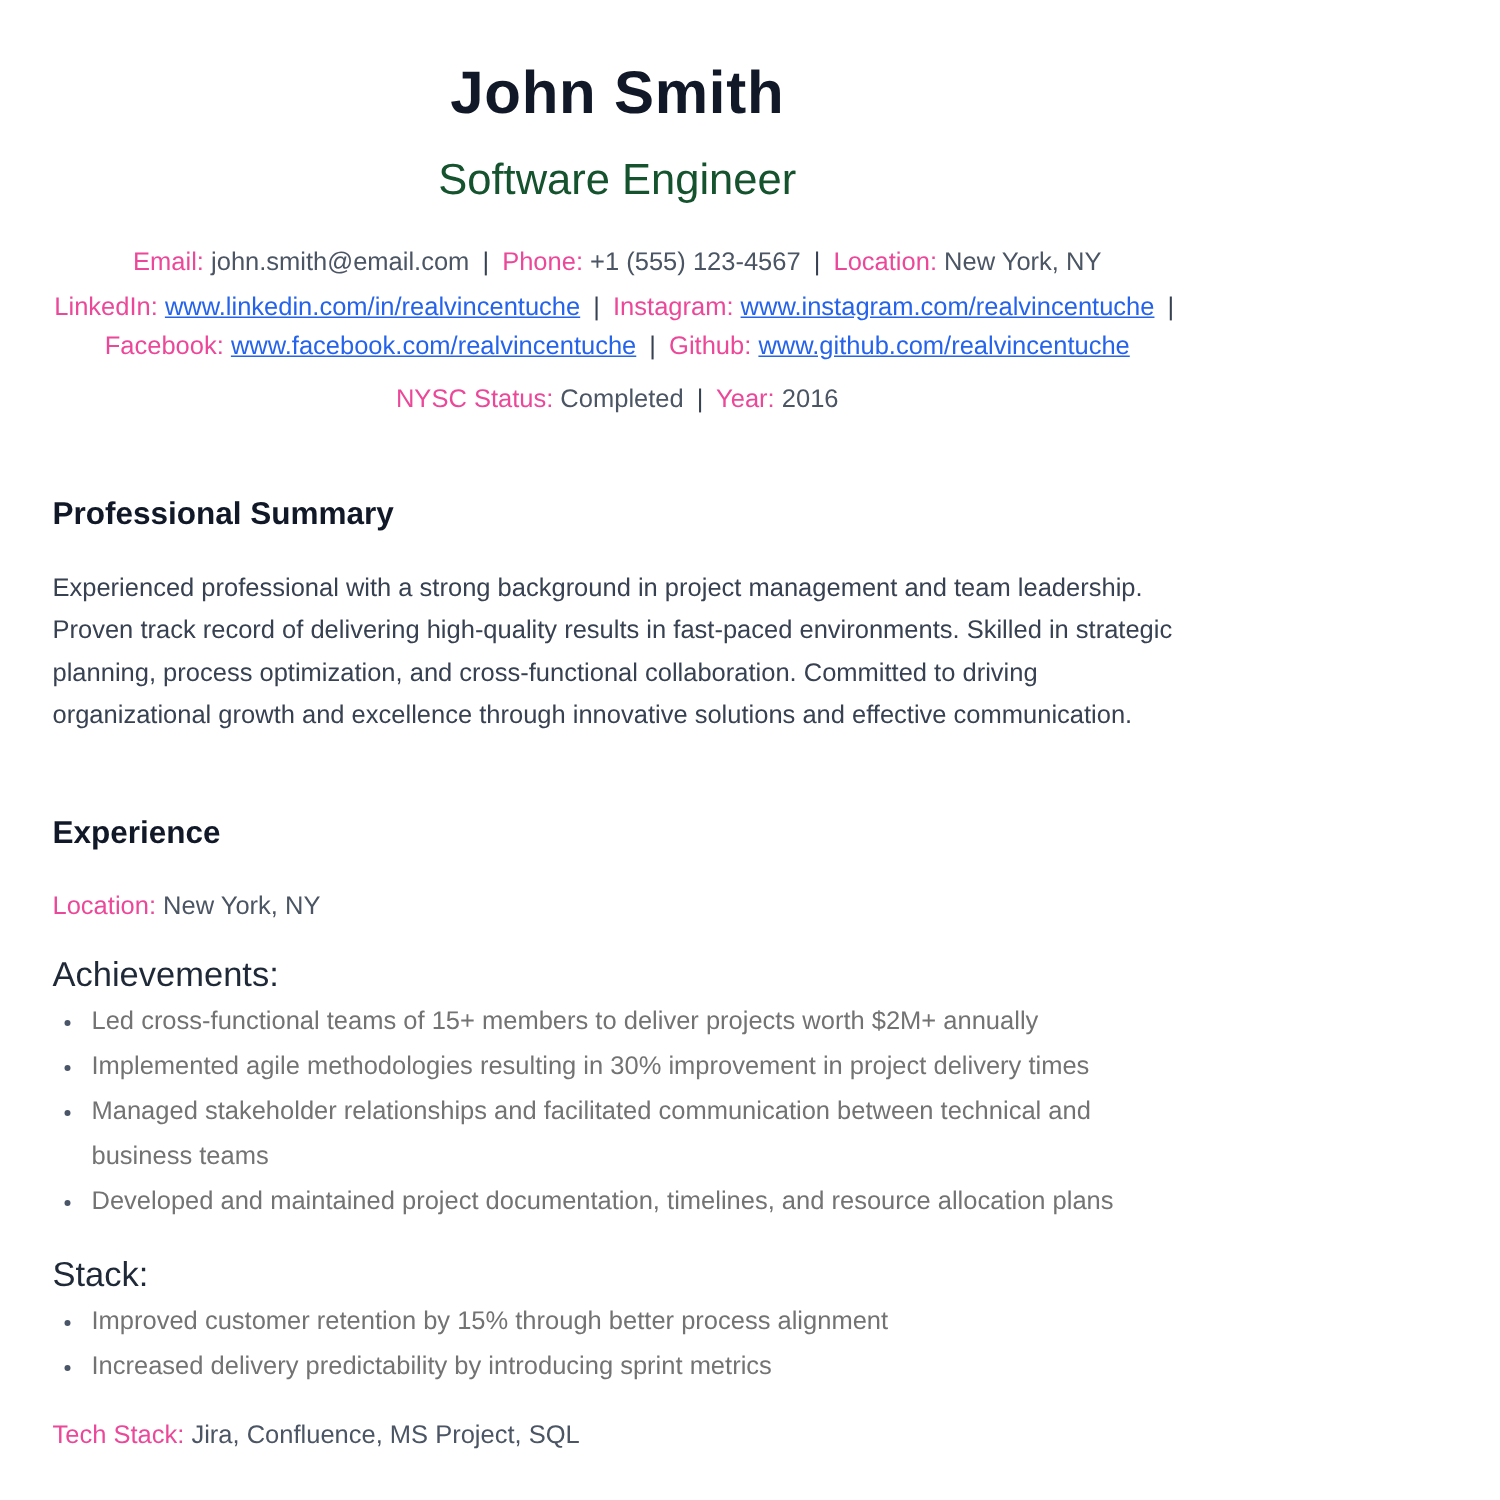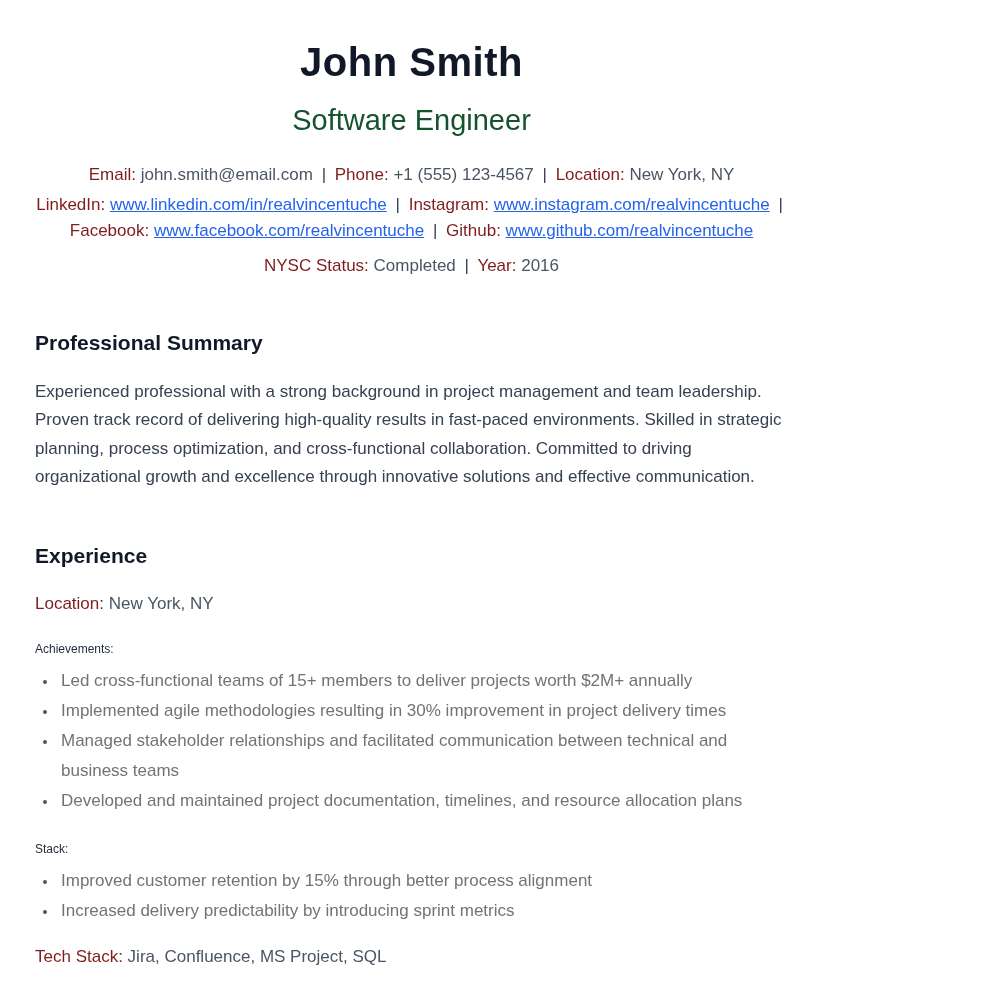--- a/index.html
+++ b/index.html
@@ -49,21 +49,21 @@
     line-height: 26px;
     color: #4b5563;
     margin: 0 0 4px 0;
   }
   .nysc-row {
     font-size: 17px;
     line-height: 26px;
     color: #4b5563;
     margin: 9px 0 0 0;
   }
-  .lbl { color: #7f1d1d; }
+  .lbl { color: #ec4899; }
   .sep { color: #374151; margin: 0 4px; }
   a.link {
     color: #2563eb;
     text-decoration: underline;
     cursor: pointer;
   }
 
   
   .section-heading {
     font-size: 21px;
@@ -100,21 +100,21 @@
   }
   .job-meta {
     text-align: right;
     font-size: 16px;
     color: #6b7280;
     line-height: 21px;
     white-space: nowrap;
     padding-top: 2px;
   }
   .sub-label {
-    font-size: 12px;
+    font-size: 23px;
     color: #1f2937;
     margin: 21px 0 5px 0;
     line-height: 24px;
   }
   ul.bullets {
     margin: 0;
     padding: 0 0 0 23px;
     list-style: disc;
   }
   ul.bullets li {

